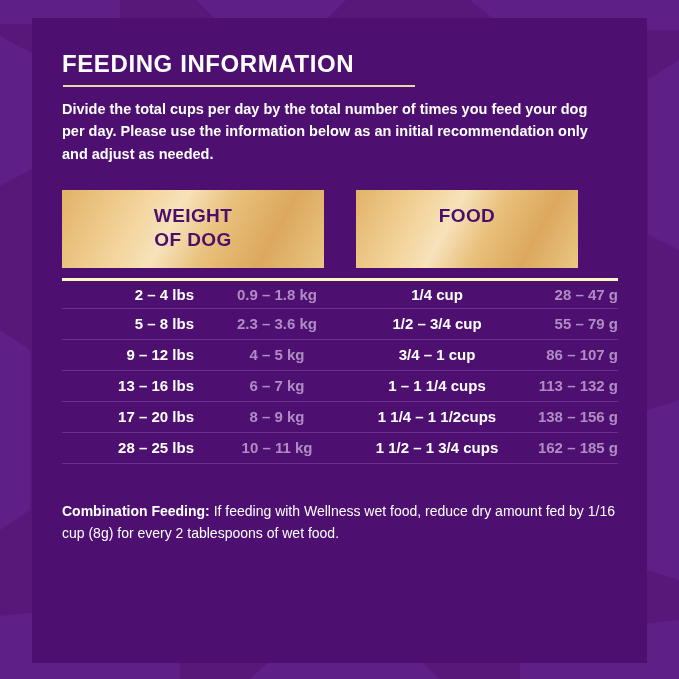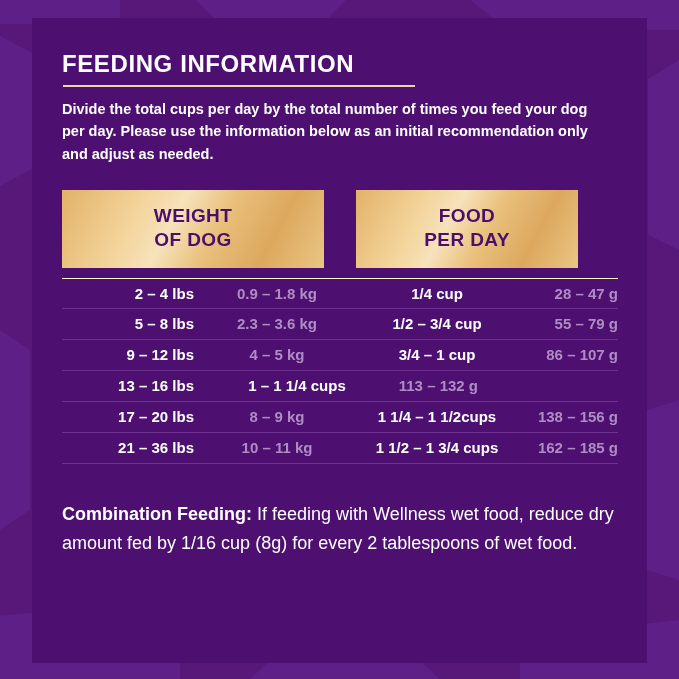--- a/index.html
+++ b/index.html
@@ -111,21 +111,21 @@
     margin-top: 10px;
   }
   .row {
     display: flex;
     align-items: center;
     border-bottom: 1px solid #6d3090;
     height: 31px;
     box-sizing: border-box;
   }
   .row:first-child {
-    border-top: 1px solid #fef9c3;
+    border-top: 3px solid #fef9c3;
   }
   .cell {
     font-size: 15px;
     box-sizing: border-box;
   }
   .c-weight-lbs {
     width: 140px;
     text-align: right;
     color: #ffffff;
     font-weight: bold;
@@ -150,21 +150,21 @@
     color: #b08cc4;
     font-weight: bold;
   }
 
   .footnote {
     position: absolute;
     left: 62px;
     top: 500px;
     width: 560px;
     color: #ffffff;
-    font-size: 18px;
+    font-size: 14px;
     line-height: 1.6;
   }
   .footnote b {
     font-weight: bold;
   }
 </style>
 </head>
 <body>
 
 <div class="page">
@@ -193,21 +193,20 @@
 
     <div class="table">
 
       <div class="header-row">
         <div class="th th-weight">
           <div>WEIGHT</div>
           <div>OF DOG</div>
         </div>
         <div class="th th-food">
           <div>FOOD</div>
-          <div>PER DAY</div>
         </div>
       </div>
 
       <div class="rows">
 
         <div class="row">
           <div class="cell c-weight-lbs">2 – 4 lbs</div>
           <div class="cell c-weight-kg">0.9 – 1.8 kg</div>
           <div class="cell c-food-cups">1/4 cup</div>
           <div class="cell c-food-g">28 – 47 g</div>
@@ -222,33 +221,34 @@
 
         <div class="row">
           <div class="cell c-weight-lbs">9 – 12 lbs</div>
           <div class="cell c-weight-kg">4 – 5 kg</div>
           <div class="cell c-food-cups">3/4 – 1 cup</div>
           <div class="cell c-food-g">86 – 107 g</div>
         </div>
 
         <div class="row">
           <div class="cell c-weight-lbs">13 – 16 lbs</div>
+          <div class="cell c-weight-kg">6 – 7 kg</div>
           <div class="cell c-food-cups">1 – 1 1/4 cups</div>
           <div class="cell c-food-g">113 – 132 g</div>
         </div>
 
         <div class="row">
           <div class="cell c-weight-lbs">17 – 20 lbs</div>
           <div class="cell c-weight-kg">8 – 9 kg</div>
           <div class="cell c-food-cups">1 1/4  – 1 1/2cups</div>
           <div class="cell c-food-g">138 – 156 g</div>
         </div>
 
         <div class="row">
-          <div class="cell c-weight-lbs">21 – 36 lbs</div>
+          <div class="cell c-weight-lbs">28 – 25 lbs</div>
           <div class="cell c-weight-kg">10 – 11 kg</div>
           <div class="cell c-food-cups">1 1/2 – 1 3/4 cups</div>
           <div class="cell c-food-g">162 – 185 g</div>
         </div>
 
       </div>
     </div>
 
     <div class="footnote">
       <b>Combination Feeding:</b><span> If feeding with Wellness wet food, reduce dry amount fed by 1/16 cup (8g) for every 2 tablespoons of wet food.</span>

